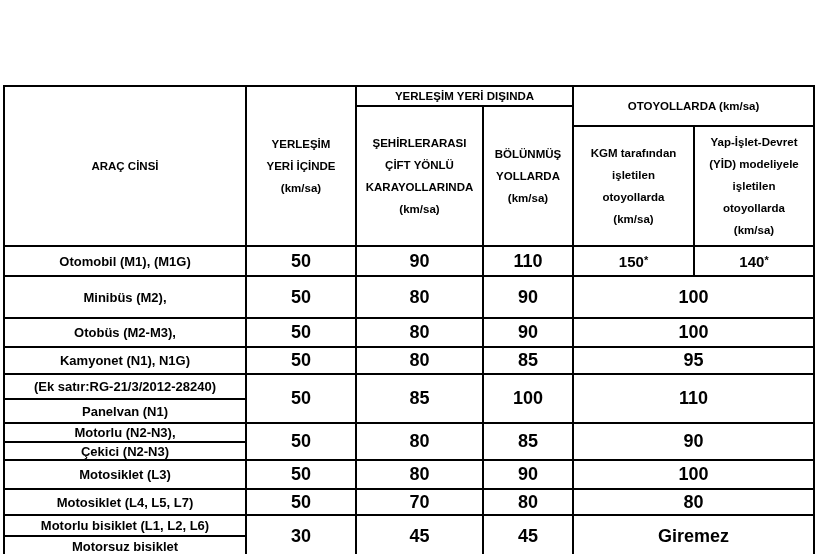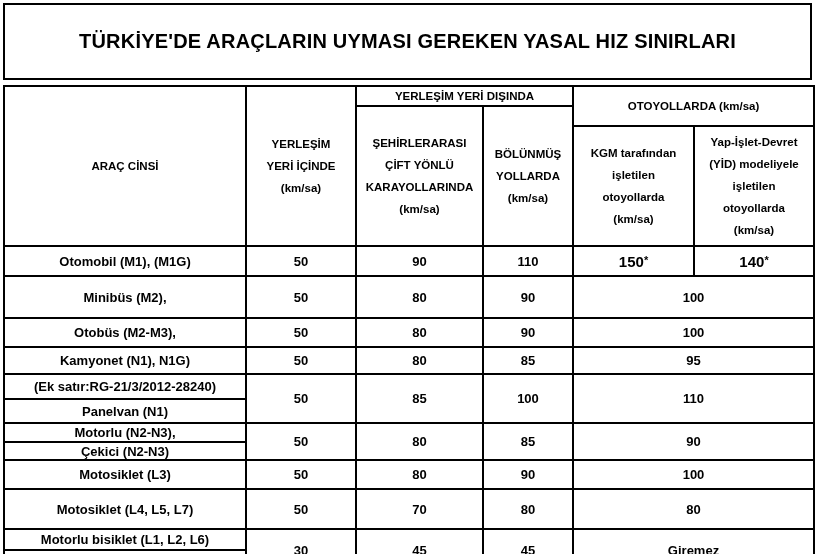--- a/index.html
+++ b/index.html
@@ -48,32 +48,29 @@
   .c-arac{
     text-align:left;
     padding-left:6px;
     font-size:11.5px;
   }
   .c-label{
     text-align:left;
     padding-left:6px;
     font-size:13px;
   }
-  .c-num{font-size:13px;margin-top:40px;}
+  .c-num{font-size:18px;margin-top:40px;}
   .c-big{font-size:15px;}
   .star{font-size:11px;vertical-align:3px;}
 </style>
 </head>
 <body>
 
 <div class="screen">
 
-  <div class="title-box">
-    <div class="title-text">TÜRKİYE'DE ARAÇLARIN UYMASI GEREKEN YASAL HIZ SINIRLARI</div>
-  </div>
 
   <table class="speed-table">
     <colgroup>
       <col style="width:242px">
         <col style="width:110px">
         <col style="width:127px">
       <col style="width:90px">
         <col style="width:121px">
         <col style="width:120px">
     </colgroup>
@@ -164,21 +161,21 @@
     </tr>
 
     <tr style="height:29px">
       <td class="c-label">Motosiklet (L3)</td>
       <td class="c-num">50</td>
       <td class="c-num">80</td>
       <td class="c-num">90</td>
       <td class="c-num" colspan="2">100</td>
     </tr>
 
-    <tr style="height:40px">
+    <tr style="height:26px">
       <td class="c-label">Motosiklet (L4, L5, L7)</td>
       <td class="c-num">50</td>
       <td class="c-num">70</td>
       <td class="c-num">80</td>
       <td class="c-num" colspan="2">80</td>
     </tr>
 
     <tr style="height:21px">
       <td class="c-label">Motorlu bisiklet (L1, L2, L6)</td>
       <td class="c-num" rowspan="2">30</td>

